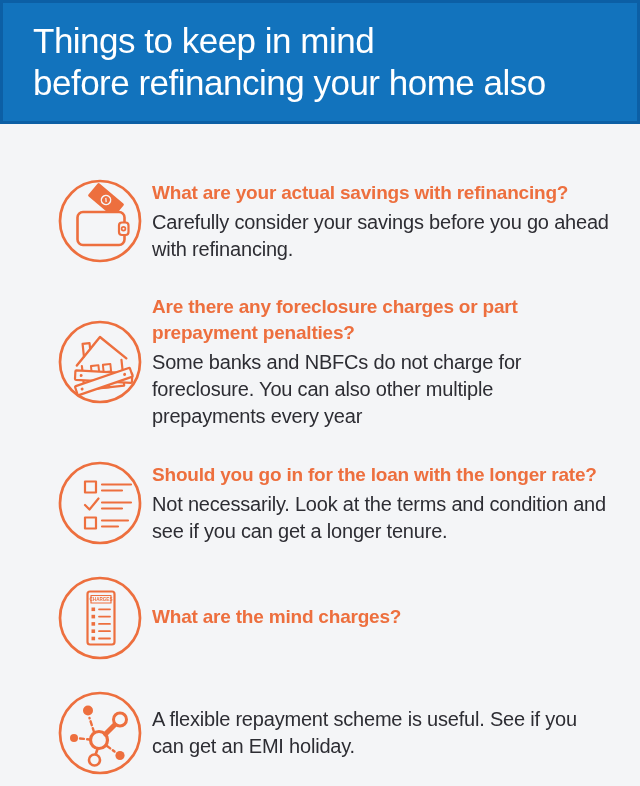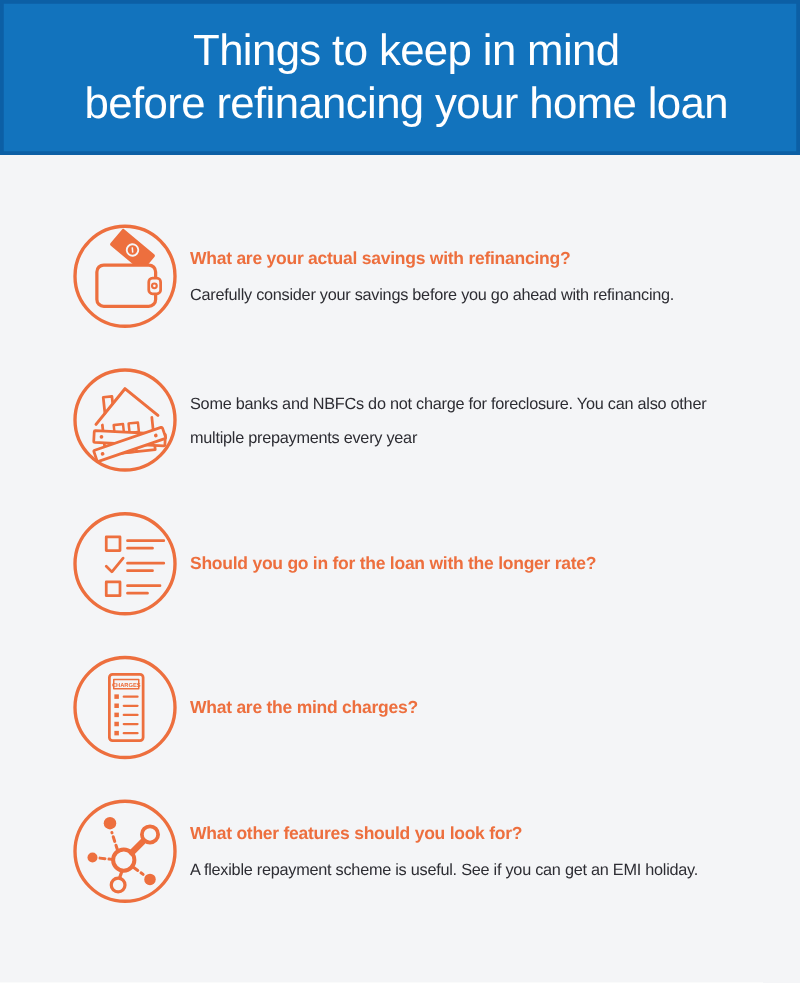--- a/index.html
+++ b/index.html
@@ -7,56 +7,55 @@
     --accent:#ed6f3e; --text:#2d2d33; --title:#ffffff;
   }
   *{margin:0;padding:0;box-sizing:border-box;}
   html,body{background:#fff;}
   body{font-family:"Liberation Sans","DejaVu Sans",sans-serif;}
   .canvas{width:640px;height:786px;background:var(--body-bg);overflow:hidden;position:relative;}
   .header{
     width:640px;height:124px;background:var(--header-bg);
     border:3px solid var(--header-edge);
     padding:17px 20px 0 30px;
-    text-align:center;
   }
   .header h1{
     color:var(--title);font-size:35px;font-weight:400;line-height:42px;
     letter-spacing:-0.5px;
   }
   .header h1 span{display:block;}
   .content{padding:55px 30px 0 0;}
   .row{
     display:flex;align-items:center;
     margin:0 0 31px 58px;
   }
   .icon-wrap{flex:0 0 84px;width:84px;height:84px;}
   .icon-wrap svg{display:block;}
   .txt{margin-left:10px;width:462px;}
   .txt h2{
-    color:var(--accent);font-size:14px;font-weight:700;line-height:26px;
+    color:var(--accent);font-size:19px;font-weight:700;line-height:26px;
     letter-spacing:-0.2px;margin-bottom:3px;
   }
   .txt p{
-    color:var(--text);font-size:13px;font-weight:400;line-height:27px;
+    color:var(--text);font-size:20px;font-weight:400;line-height:27px;
     letter-spacing:-0.2px;
   }
   .ic{stroke:var(--accent);fill:none;stroke-linecap:round;stroke-linejoin:round;}
   .icfill{fill:var(--accent);stroke:none;}
   .icbg{fill:var(--body-bg);stroke:var(--accent);stroke-linejoin:round;}
 </style>
 </head>
 <body>
 
 <div class="canvas">
 
   <div class="header">
     <h1>
       <span>Things to keep in mind</span>
-      <span>before refinancing your home loan</span>
+      <span>before refinancing your home also</span>
     </h1>
   </div>
 
   <div class="content">
 
     <div class="row">
       <div class="icon-wrap">
         <svg width="84" height="84" viewBox="0 0 84 84">
           <circle class="ic" cx="42" cy="42" r="40" stroke-width="2.7"></circle>
           <g transform="translate(48,21) rotate(40)">
@@ -93,38 +92,40 @@
             </g>
             <g transform="rotate(-13 44 61)">
               <rect class="icbg" x="15" y="57" width="58" height="9.5" rx="1" stroke-width="2.2"></rect>
               <circle class="icfill" cx="21" cy="61.8" r="1.5"></circle>
               <circle class="icfill" cx="66" cy="61.8" r="1.5"></circle>
             </g>
           </g>
         </svg>
       </div>
       <div class="txt">
+        <h2>Are there any foreclosure charges or part prepayment penalties?</h2>
         <p>Some banks and NBFCs do not charge for foreclosure. You can also other multiple prepayments every year</p>
       </div>
     </div>
 
     <div class="row">
       <div class="icon-wrap">
         <svg width="84" height="84" viewBox="0 0 84 84">
           <circle class="ic" cx="42" cy="42" r="40" stroke-width="2.7"></circle>
           <rect class="ic" x="27" y="20.5" width="11" height="11" stroke-width="2.2"></rect>
           <path class="ic" d="M44,23.5 L73,23.5 M44,29.5 L64,29.5" stroke-width="2.2"></path>
           <path class="ic" d="M27,44 l4.5,4.5 l9,-11" stroke-width="2.2"></path>
           <path class="ic" d="M44,41.5 L73,41.5 M44,47.5 L64,47.5" stroke-width="2.2"></path>
           <rect class="ic" x="27" y="56.5" width="11" height="11" stroke-width="2.2"></rect>
           <path class="ic" d="M44,59.5 L70,59.5 M44,65.5 L60,65.5" stroke-width="2.2"></path>
         </svg>
       </div>
       <div class="txt">
         <h2>Should you go in for the loan with the longer rate?</h2>
+        <p>Not necessarily. Look at the terms and condition and see if you can get a longer tenure.</p>
       </div>
     </div>
 
     <div class="row">
       <div class="icon-wrap">
         <svg width="84" height="84" viewBox="0 0 84 84">
           <circle class="ic" cx="42" cy="42" r="40" stroke-width="2.7"></circle>
           <rect class="ic" x="29.5" y="15.5" width="27" height="53" rx="2.5" stroke-width="2.2"></rect>
           <rect class="ic" x="33" y="19.5" width="20" height="7.5" stroke-width="1.2"></rect>
           <text x="43" y="25.4" text-anchor="middle" font-size="4.6" fill="#ed6f3e" font-family="Liberation Sans, DejaVu Sans, sans-serif" font-weight="700">CHARGES</text>
@@ -158,19 +159,18 @@
           <path class="ic" d="M47.5,43 L56.5,34" stroke-width="5"></path>
           <circle class="ic" cx="62" cy="28.5" r="6.5" stroke-width="3"></circle>
           <path class="ic" d="M39.5,58 L37.8,63" stroke-width="2.6"></path>
           <circle class="ic" cx="36.5" cy="69" r="5.5" stroke-width="2.6"></circle>
           <path class="ic" d="M49,55 L56.5,60.5" stroke-width="2.4" stroke-dasharray="4 3.2"></path>
           <circle class="icfill" cx="62" cy="64.5" r="4.6"></circle>
           <circle class="ic" cx="41" cy="49" r="8.5" stroke-width="3.2"></circle>
         </svg>
       </div>
       <div class="txt">
-        <h2>What other features should you look for?</h2>
         <p>A flexible repayment scheme is useful. See if you can get an EMI holiday.</p>
       </div>
     </div>
 
   </div>
 </div>
 
 </body></html>

